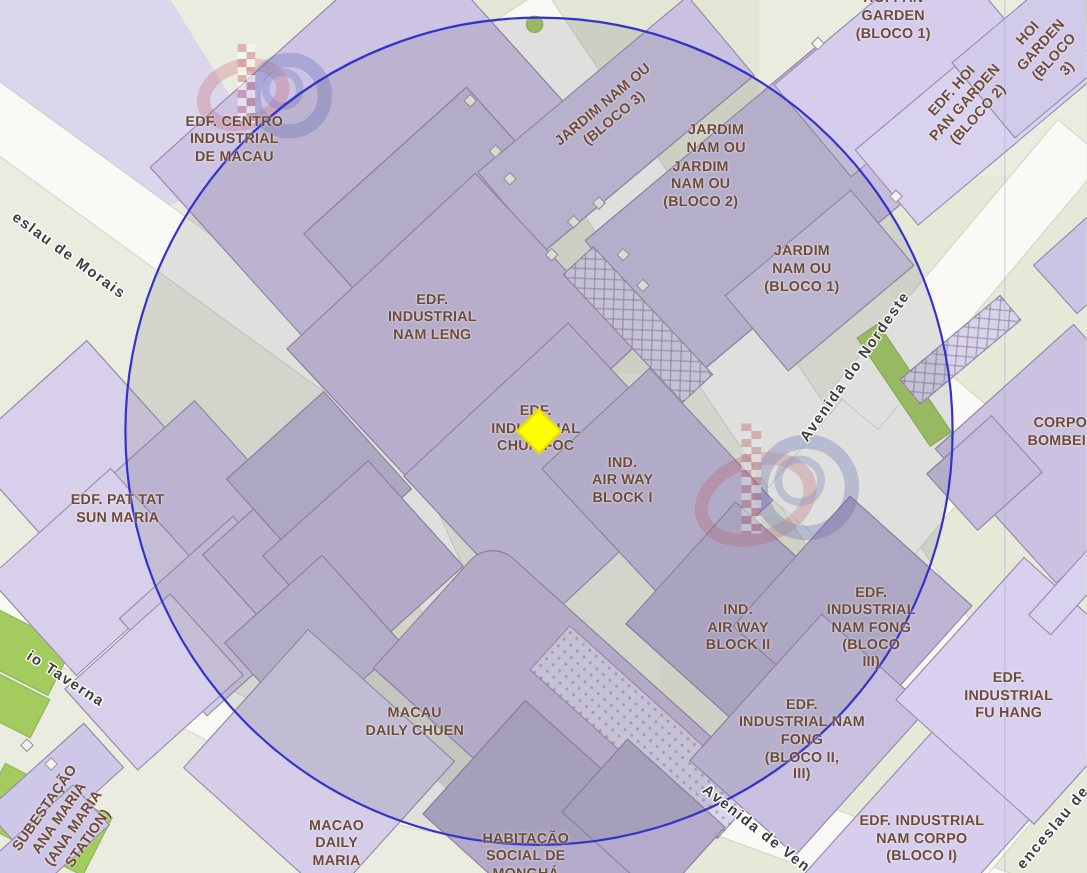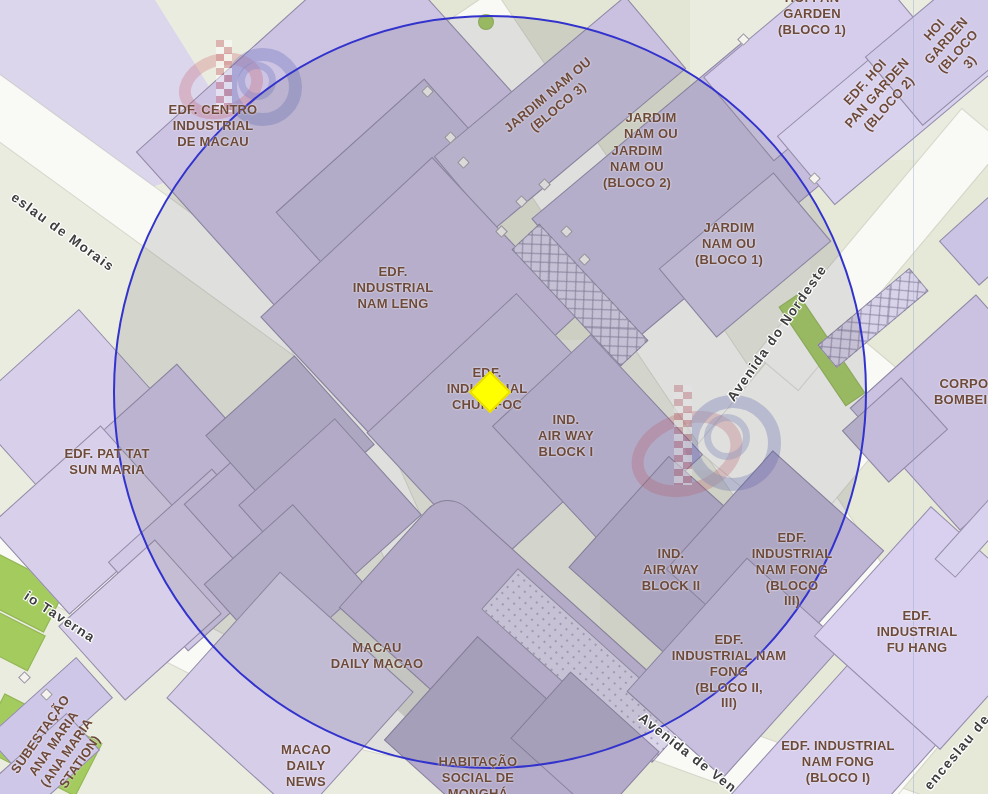--- a/index.html
+++ b/index.html
@@ -195,27 +195,27 @@
 III)</div>
     <div class="lbl lbl-building" style="left: 729px; top: 672px; --r: 0deg;">EDF.
 INDUSTRIAL NAM
 FONG
 (BLOCO II,
 III)</div>
     <div class="lbl lbl-building" style="left: 917px; top: 632px; --r: 0deg;">EDF.
 INDUSTRIAL
 FU HANG</div>
     <div class="lbl lbl-building" style="left: 838px; top: 762px; --r: 0deg;">EDF. INDUSTRIAL
-NAM FONG
+NAM CORPO
 (BLOCO I)</div>
     <div class="lbl lbl-building" style="left: 377px; top: 656px; --r: 0deg;">MACAU
-DAILY MACAO</div>
+DAILY CHUEN</div>
     <div class="lbl lbl-building" style="left: 306px; top: 766px; --r: 0deg;">MACAO
 DAILY
-NEWS</div>
+MARIA</div>
     <div class="lbl lbl-building" style="left: 478px; top: 778px; --r: 0deg;">HABITAÇÃO
 SOCIAL DE
 MONGHÁ</div>
     <div class="lbl lbl-building" style="left: 60px; top: 748px; --r: -55deg;">SUBESTAÇÃO
 ANA MARIA
 (ANA MARIA
 STATION)</div>
     <div class="lbl lbl-street" style="left: 63px; top: 232px; --r: 36deg;">eslau de Morais</div>
     <div class="lbl lbl-street" style="left: 777px; top: 333px; --r: -55deg;">Avenida do Nordeste</div>
     <div class="lbl lbl-street" style="left: 60px; top: 617px; --r: 33deg;">io Taverna</div>

